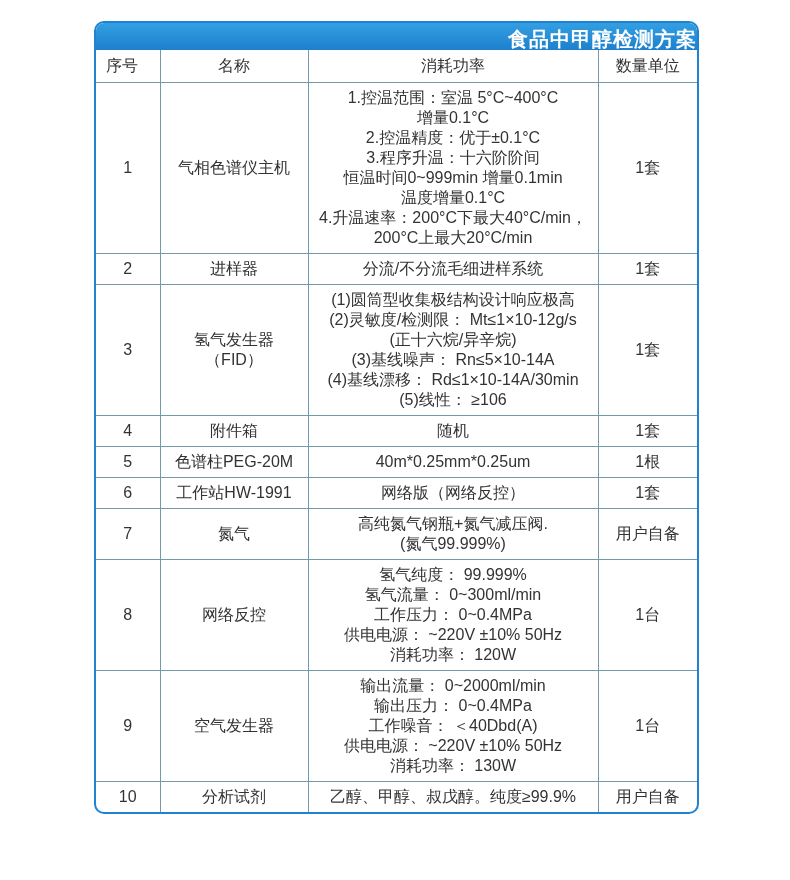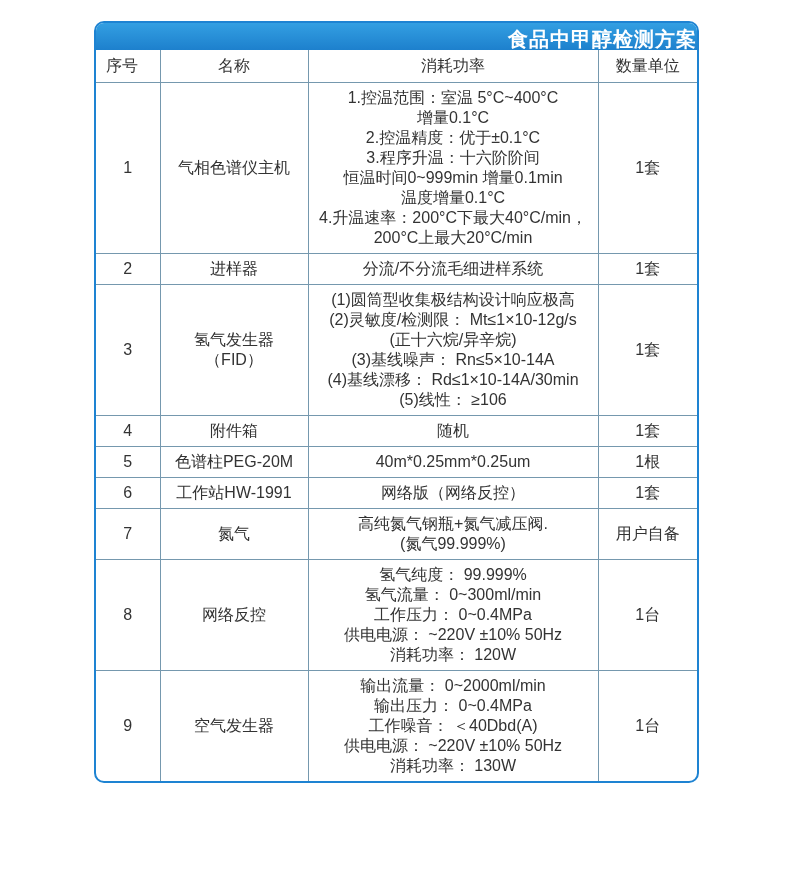--- a/index.html
+++ b/index.html
@@ -150,15 +150,21 @@
       <tr>
         <td class="c-no">9</td>
         <td class="c-name">空气发生器</td>
         <td class="c-spec">输出流量： 0~2000ml/min
 输出压力： 0~0.4MPa
 工作噪音： ＜40Dbd(A)
 供电电源： ~220V ±10% 50Hz
 消耗功率： 130W</td>
         <td class="c-qty">1台</td>
       </tr>
+      <tr>
+        <td class="c-no">10</td>
+        <td class="c-name">分析试剂</td>
+        <td class="c-spec">乙醇、甲醇、叔戊醇。纯度≥99.9%</td>
+        <td class="c-qty">用户自备</td>
+      </tr>
     </tbody>
   </table>
 </div>
 
 </body></html>

